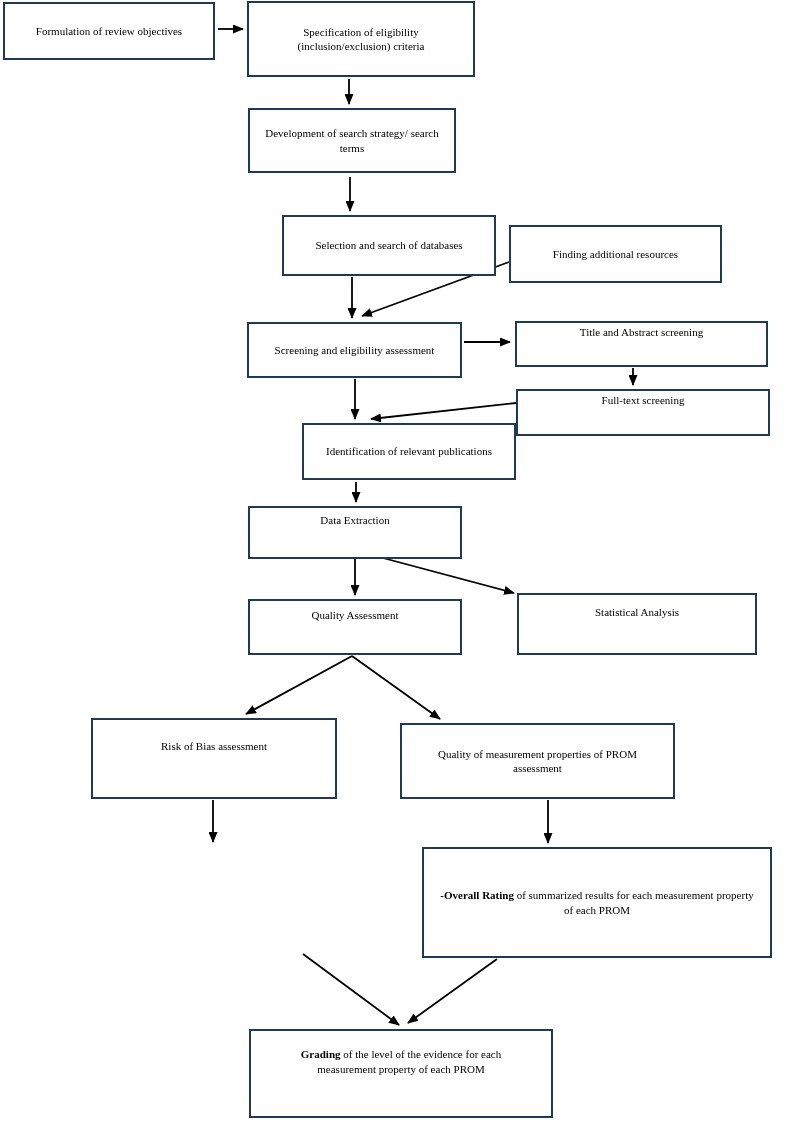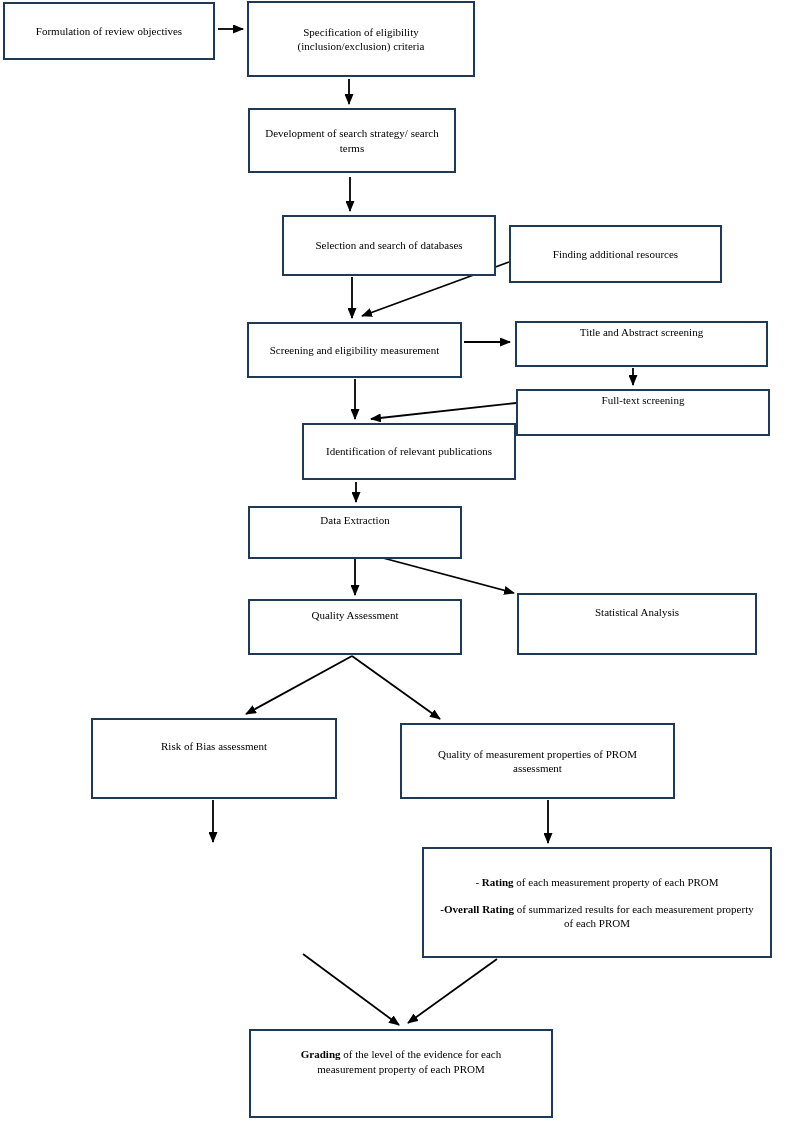--- a/index.html
+++ b/index.html
@@ -88,21 +88,21 @@
 
   <div class="box" style="left:249px;top:215px;width:214px;height:61px;margin-left:33px;">
     <span class="txt w180">Selection and search of databases</span>
   </div>
 
   <div class="box" style="left:509px;top:225px;width:213px;height:58px;">
     <span class="txt w150">Finding additional resources</span>
   </div>
 
   <div class="box" style="left:247px;top:322px;width:215px;height:56px;">
-    <span class="txt w185">Screening and eligibility measurement</span>
+    <span class="txt w185">Screening and eligibility assessment</span>
   </div>
 
   <div class="box lift-sm" style="left:515px;top:321px;width:253px;height:46px;">
     <span class="txt">Title and Abstract screening</span>
   </div>
 
   <div class="box lift-sm" style="left:516px;top:389px;width:254px;height:47px;">
     <span class="txt">Full-text screening</span>
   </div>
 
@@ -126,21 +126,20 @@
     <span class="txt">Risk of Bias assessment</span>
   </div>
 
   <div class="box" style="left:400px;top:723px;width:275px;height:76px;">
     <span class="txt w215">Quality of measurement properties of PROM assessment</span>
   </div>
 
 
   <div class="box" style="left:422px;top:847px;width:350px;height:111px;">
     <span class="txt w315 para">
-      <p><span>- </span><b>Rating</b><span> of each measurement property of each PROM</span></p>
       <p><b>-Overall Rating</b><span> of  summarized results for each measurement property of each PROM</span></p>
     </span>
   </div>
 
   <div class="box lift-sm" style="left:249px;top:1029px;width:304px;height:89px;">
     <span class="txt w245"><b>Grading</b><span> of the level of the evidence for each measurement property of each PROM</span></span>
   </div>
 
 </div>
 

